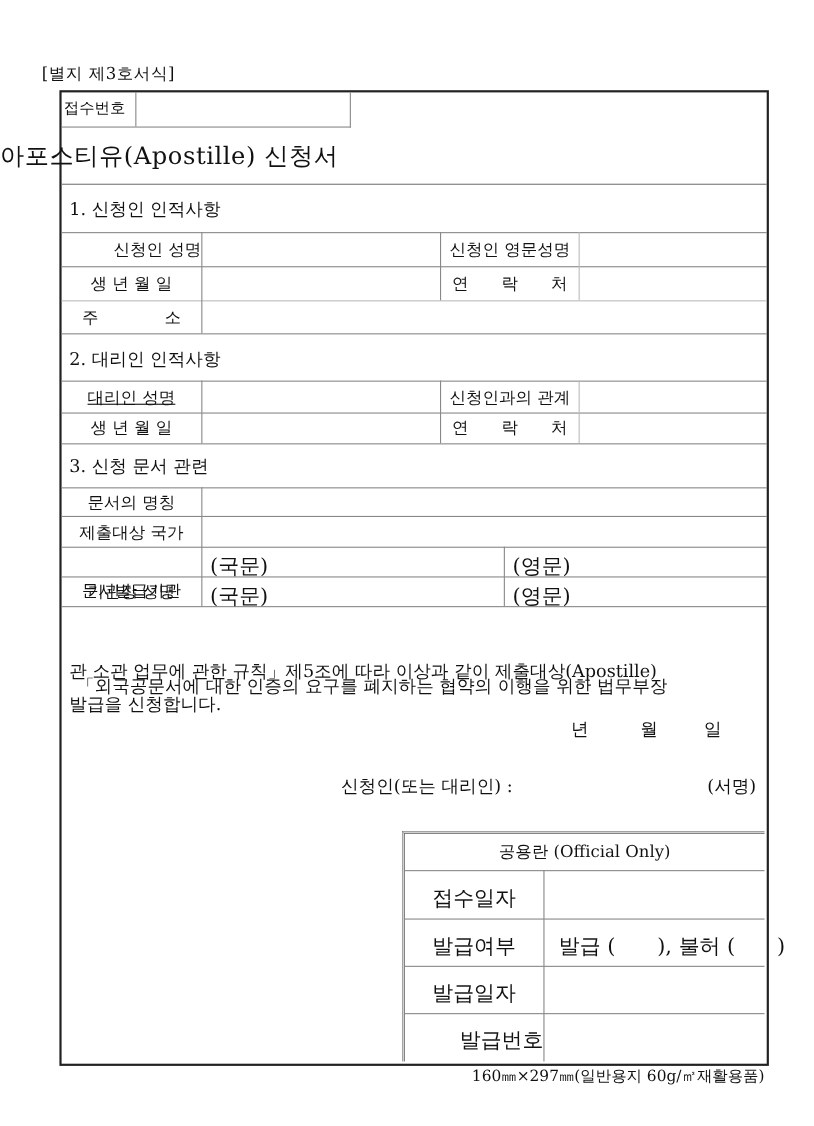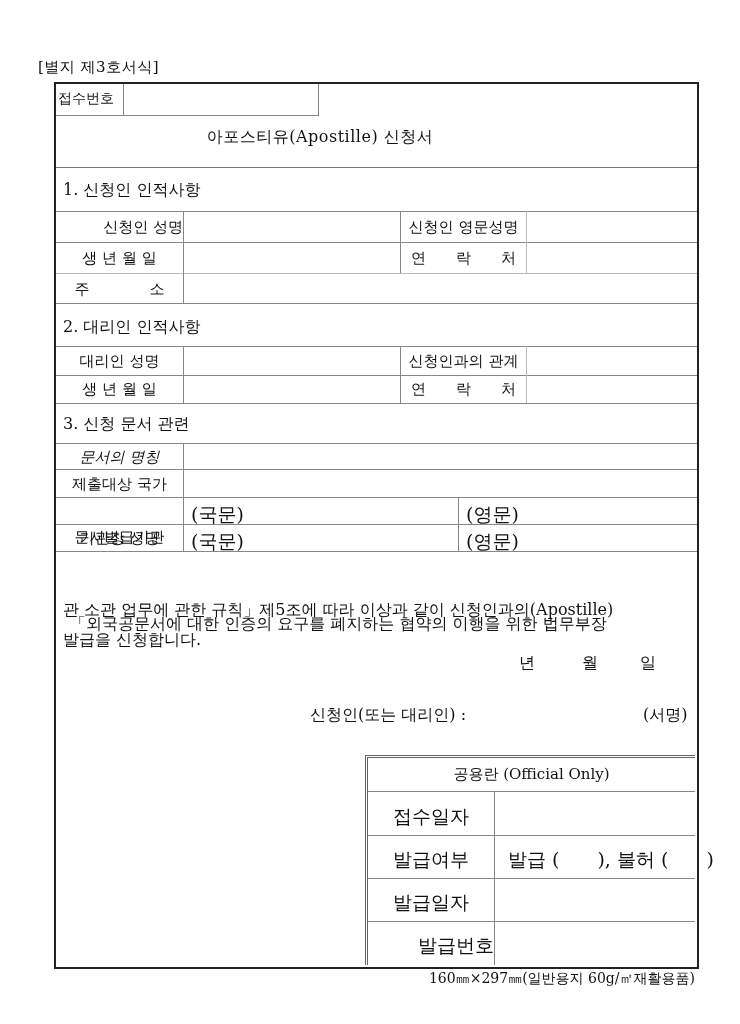--- a/index.html
+++ b/index.html
@@ -6,21 +6,21 @@
   body { width:740px; height:1024px; position:relative; overflow:hidden;
          font-family:"DejaVu Serif","Liberation Serif",serif; color:#111; }
   .abs { position:absolute; }
   .form-label-top { left:38px; top:58px; font-size:15px; letter-spacing:0.5px; }
   .outer { left:54px; top:82px; width:641px; height:883px; border:2px solid #222; box-sizing:content-box; }
   .hline { position:absolute; height:1px; background:#888; }
   .vline { position:absolute; width:1px; background:#888; }
   .cell-text { position:absolute; font-size:19px; white-space:nowrap; }
   .receipt-box { left:56px; top:84px; width:262px; height:31px; border-right:1px solid #888; border-bottom:1px solid #888; }
   .receipt-label { left:58px; top:90px; font-size:14px; }
-  .title { left:0; width:640px; top:127px; text-align:center; font-size:16px; letter-spacing:0.5px; }
+  .title { left:0; width:640px; top:127px; font-size:22px; letter-spacing:0.5px; }
   .section { font-size:16px; }
   .lab { text-align:center; font-size:15px; }
   .decl { left:70px; width:620px; font-size:16px; line-height:30px; text-align:justify; }
   .official { left:365px; top:755px; width:330px; height:210px; border-left:3px double #666; border-top:3px double #666; box-sizing:border-box; }
   .footer { right:45px; top:970px; font-size:14px; }
 </style>
 </head>
 <body>
 
 <div class="abs form-label-top">[별지 제3호서식]</div>
@@ -63,43 +63,43 @@
 <div class="cell-text lab" style="left:401px;width:125px;top:218px;">신청인 영문성명</div>
 <div class="abs" style="left:527px;top:212px;width:168px;height:30px;"></div>
 <div class="cell-text lab" style="left:56px;width:127px;top:249px;">생 년 월 일</div>
 <div class="abs" style="left:184px;top:243px;width:216px;height:30px;"></div>
 <div class="cell-text lab" style="left:401px;width:125px;top:249px;">연　　락　　처</div>
 <div class="abs" style="left:527px;top:243px;width:168px;height:30px;"></div>
 <div class="cell-text lab" style="left:56px;width:127px;top:280px;">주　　　　소</div>
 <div class="abs" style="left:184px;top:274px;width:511px;height:29px;"></div>
 
 <div class="cell-text section" style="left:63px;top:317px;">2. 대리인 인적사항</div>
-<div class="cell-text lab" style="left:56px;width:127px;top:352px;">대리인 성명</div>
+<div class="cell-text lab" style="left:56px;width:127px;top:352px;text-decoration:underline;">대리인 성명</div>
 <div class="abs" style="left:184px;top:347px;width:216px;height:28px;"></div>
 <div class="cell-text lab" style="left:401px;width:125px;top:352px;">신청인과의 관계</div>
 <div class="abs" style="left:527px;top:347px;width:168px;height:28px;"></div>
 <div class="cell-text lab" style="left:56px;width:127px;top:380px;">생 년 월 일</div>
 <div class="abs" style="left:184px;top:376px;width:216px;height:27px;"></div>
 <div class="cell-text lab" style="left:401px;width:125px;top:380px;">연　　락　　처</div>
 <div class="abs" style="left:527px;top:376px;width:168px;height:27px;"></div>
 
 <div class="cell-text section" style="left:63px;top:414px;">3. 신청 문서 관련</div>
-<div class="cell-text lab" style="left:56px;width:127px;top:448px;font-style:italic;">문서의 명칭</div>
+<div class="cell-text lab" style="left:56px;width:127px;top:448px;">문서의 명칭</div>
 <div class="abs" style="left:184px;top:444px;width:511px;height:25px;"></div>
 <div class="cell-text lab" style="left:56px;width:127px;top:475px;">제출대상 국가</div>
 <div class="abs" style="left:184px;top:470px;width:511px;height:27px;"></div>
 <div class="cell-text lab" style="left:56px;width:127px;top:528px;">문서발급기관</div>
 <div class="cell-text" style="left:191px;top:502px;">(국문)</div>
 <div class="cell-text" style="left:466px;top:502px;">(영문)</div>
 <div class="cell-text lab" style="left:56px;width:127px;top:529px;">기관장 성명</div>
 <div class="cell-text" style="left:191px;top:529px;">(국문)</div>
 <div class="cell-text" style="left:466px;top:529px;">(영문)</div>
 
 <div class="abs decl" style="top:565px;margin-top:44px;">「외국공문서에 대한 인증의 요구를 폐지하는 협약의 이행을 위한 법무부장</div>
-<div class="abs decl" style="top:595px;left:63px;width:628px;">관 소관 업무에 관한 규칙」제5조에 따라 이상과 같이 신청인과의(Apostille)</div>
+<div class="abs decl" style="top:595px;left:63px;width:628px;">관 소관 업무에 관한 규칙」제5조에 따라 이상과 같이 제출대상(Apostille)</div>
 <div class="abs decl" style="top:625px;left:63px;">발급을 신청합니다.</div>
 <div class="cell-text" style="left:519px;top:653px;font-size:16px;">년</div>
 <div class="cell-text" style="left:582px;top:653px;font-size:16px;">월</div>
 <div class="cell-text" style="left:640px;top:653px;font-size:16px;">일</div>
 <div class="cell-text" style="left:310px;top:705px;font-size:16px;">신청인(또는 대리인) :</div>
 <div class="abs" style="left:490px;top:700px;width:140px;height:28px;"></div>
 <div class="cell-text" style="left:643px;top:705px;font-size:16px;">(서명)</div>
 
 <div class="abs official"></div>
 <div class="cell-text" style="left:368px;width:327px;top:765px;text-align:center;font-size:15px;">공용란 (Official Only)</div>

